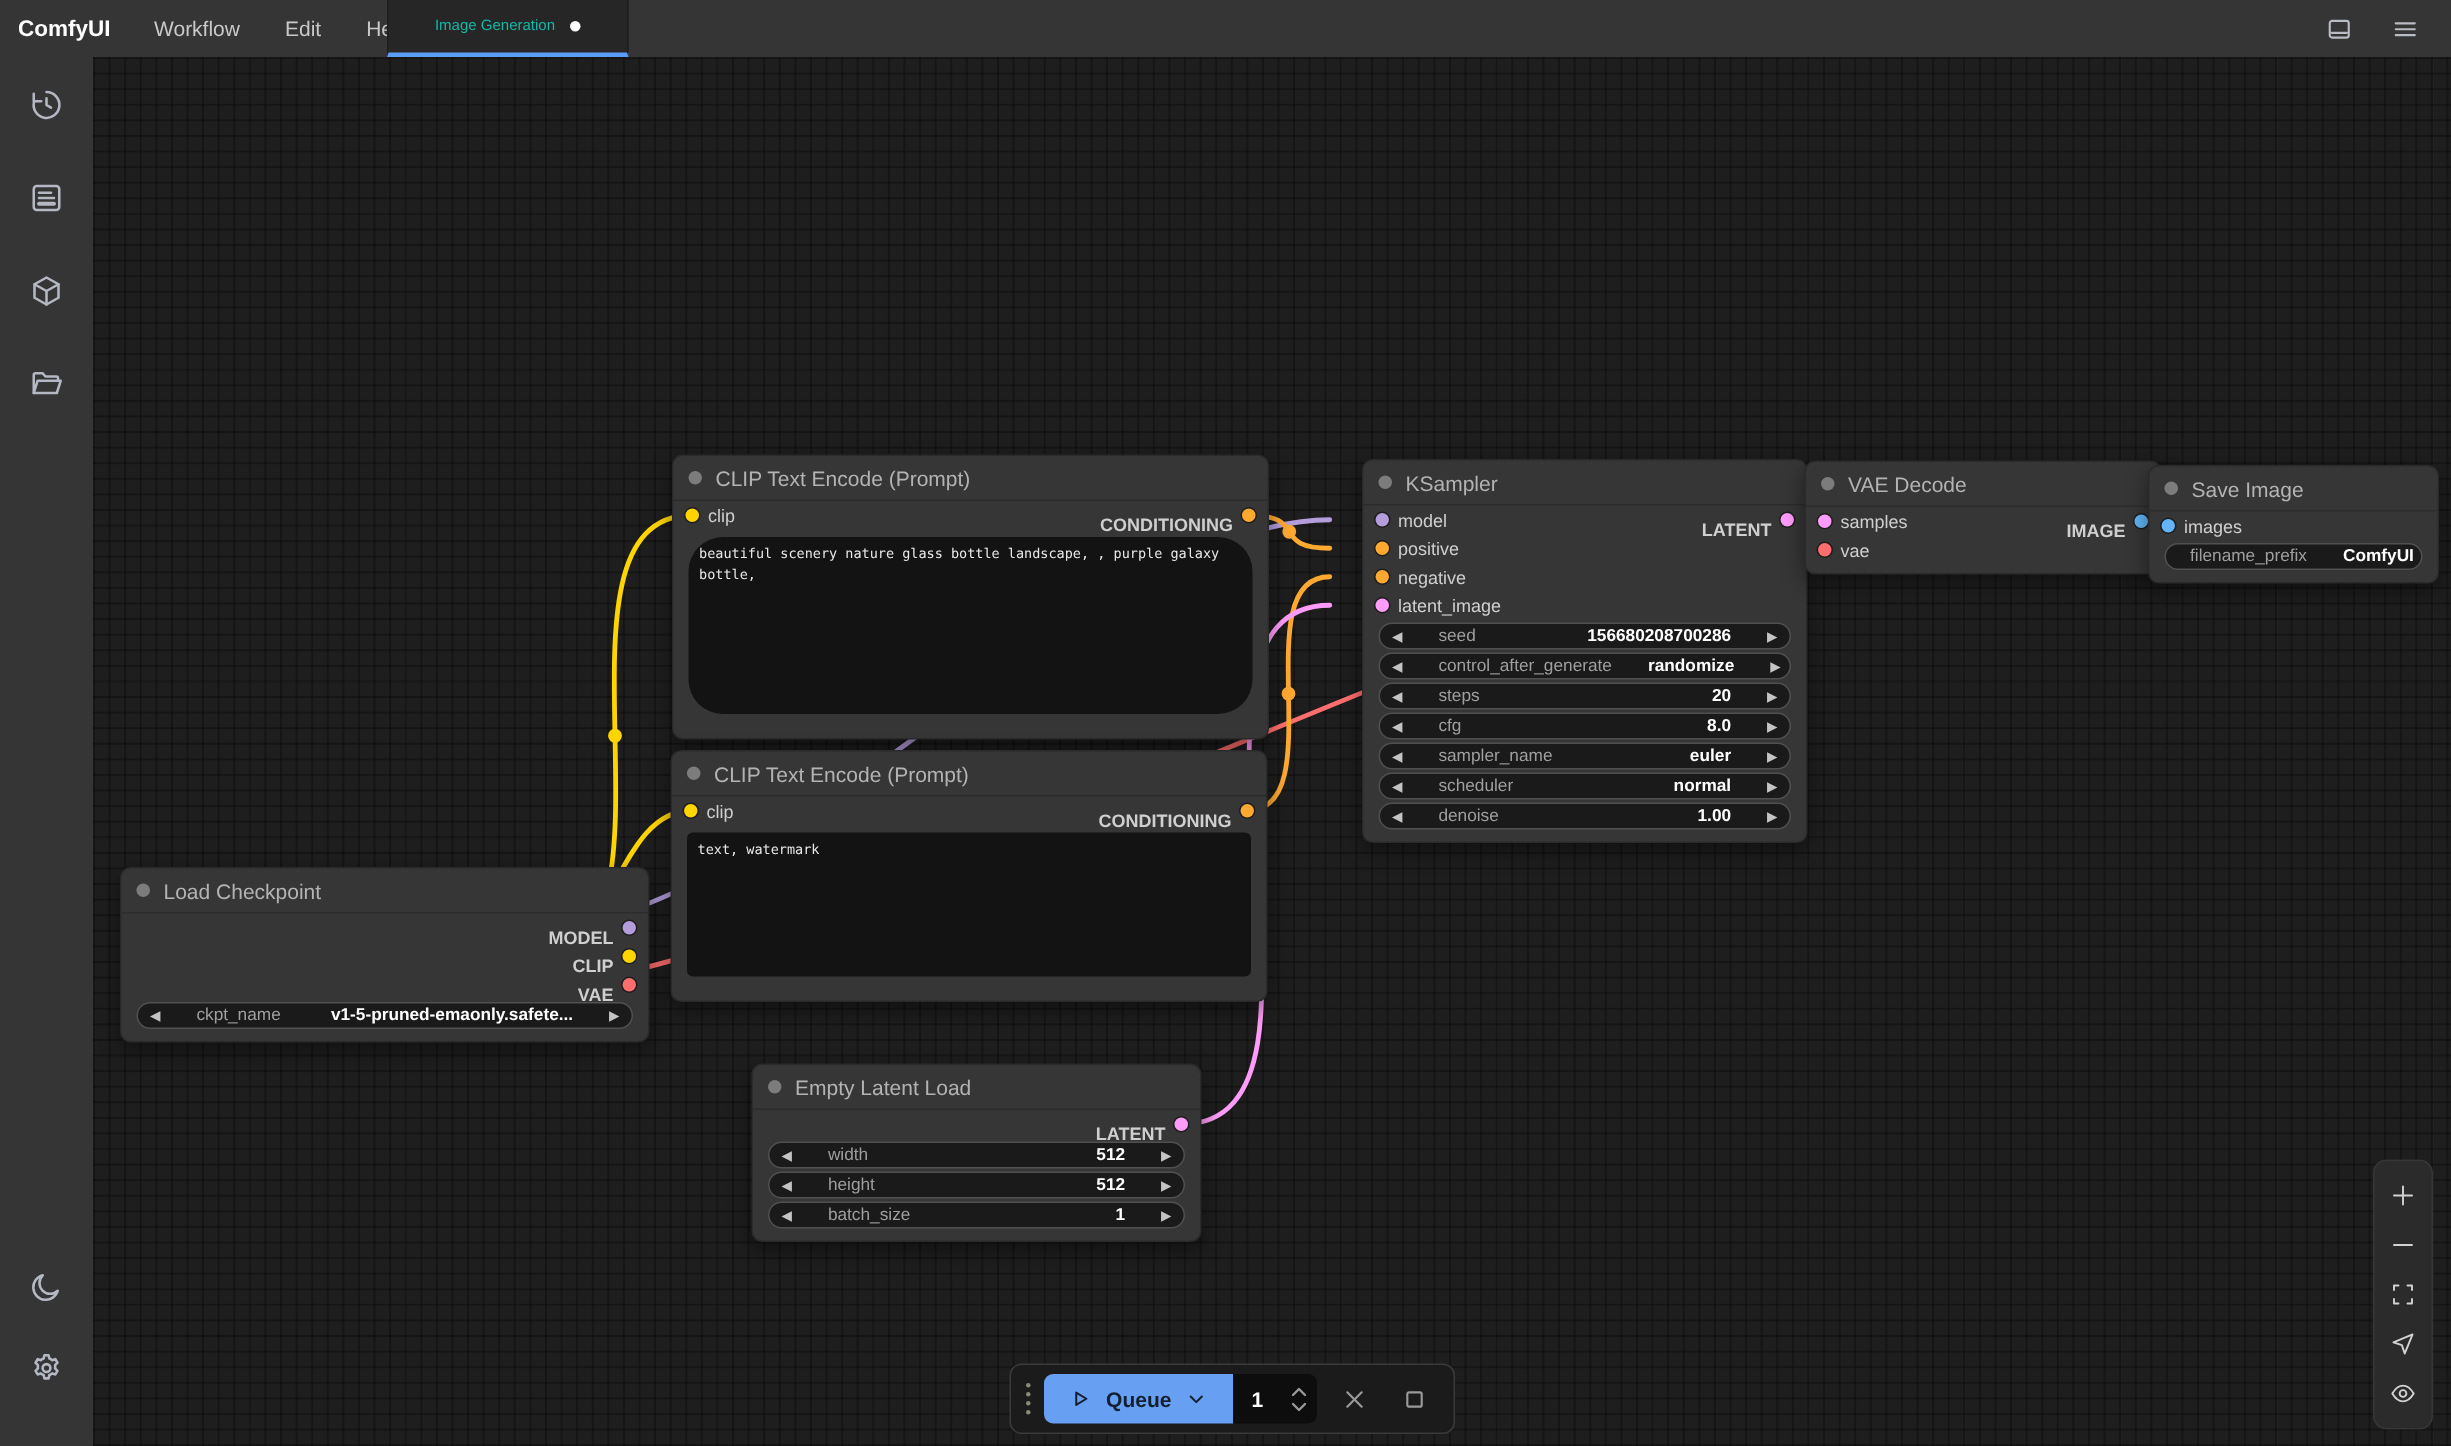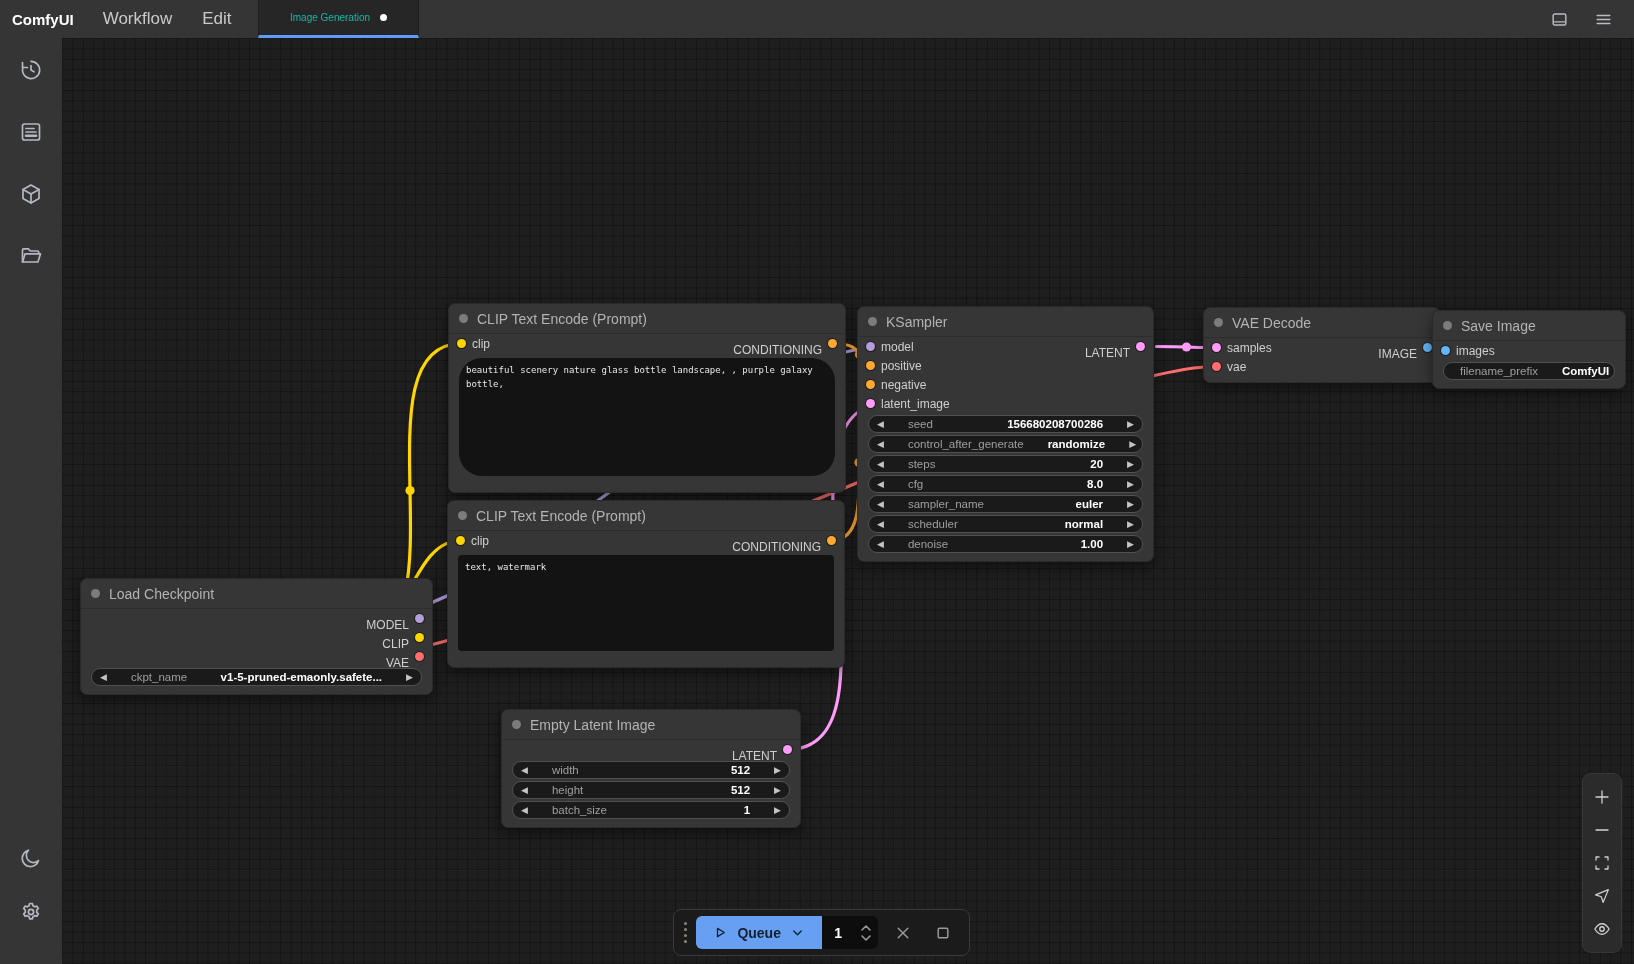--- a/index.html
+++ b/index.html
@@ -2,21 +2,21 @@
 <html><head>
 <meta charset="utf-8">
 <style>
   * { box-sizing: border-box; margin: 0; padding: 0; }
   html,body { width:1634px; height:964px; background:#353535; font-family:"Liberation Sans",sans-serif; overflow:hidden; }
   #app { position:relative; width:1634px; height:964px; }
 
   
   #menubar { position:absolute; left:0; top:0; width:100%; height:38px; background:#353535; display:flex; align-items:stretch; z-index:30; }
   .logo { color:#fff; font-weight:bold; font-size:15px; display:flex; align-items:center; padding:0 14px 0 12px; }
-  .menu-item { color:#c9c9c9; font-size:17px; display:flex; align-items:center; padding:0 15px; cursor:default; }
+  .menu-item { color:#c9c9c9; font-size:14px; display:flex; align-items:center; padding:0 15px; cursor:default; }
   #workflow-tab { position:absolute; left:258px; top:0; height:38px; width:161px; background:#262626; border-left:1px solid #1e1e1e; border-right:1px solid #1e1e1e; border-bottom:3px solid #5a9cf8; display:flex; align-items:center; justify-content:center; gap:10px; }
   #workflow-tab .tab-label { color:#14b8a6; font-size:10px; }
   .unsaved-dot { width:7px; height:7px; border-radius:50%; background:#ffffff; }
   .menubar-right { margin-left:auto; display:flex; align-items:center; gap:14px; padding-right:16px; }
   .bar-icon-btn { width:30px; height:30px; display:flex; align-items:center; justify-content:center; color:#b9bcc4; }
   .bar-icon-btn svg { width:19px; height:19px; stroke:currentColor; fill:none; stroke-width:1.8; stroke-linecap:round; stroke-linejoin:round; }
 
   
   #side-toolbar { position:absolute; left:0; top:38px; width:62px; height:926px; background:#353535; display:flex; flex-direction:column; align-items:center; padding:12px 0 18px; z-index:30; }
   .side-btn { width:40px; height:40px; margin-bottom:22px; display:flex; align-items:center; justify-content:center; color:#b4b8c2; }
@@ -37,21 +37,21 @@
   #wires { position:absolute; left:0; top:0; width:1572px; height:926px; z-index:1; pointer-events:none; }
 
   
   .node { position:absolute; z-index:2; background:#363636; border:1px solid #2a2a2a; border-radius:7px; box-shadow:0 5px 14px rgba(0,0,0,0.45); font-size:12px; }
   .node-title { display:flex; align-items:center; gap:9px; height:30px; padding:0 10px; color:#b3b3b3; font-size:14px; border-bottom:1px solid rgba(0,0,0,0.18); }
   .title-dot { width:9px; height:9px; border-radius:50%; background:#7c7c7c; flex:none; }
   .port-row { display:flex; align-items:center; height:19px; padding:0 8px; gap:6px; }
   .port-dot { width:9px; height:9px; border-radius:50%; flex:none; box-shadow:0 0 0 1px rgba(0,0,0,0.45); }
   .in-label { color:#cfcfcf; font-size:12px; }
   .out-group { margin-left:auto; display:flex; align-items:center; gap:6px; }
-  .out-label { color:#cfcfcf; font-size:12px; font-weight:400;margin-top:12px; }
+  .out-label { color:#cfcfcf; font-size:12px; font-weight:700;margin-top:12px; }
   .widget { margin:2px 10px; height:18px; border:1px solid #505050; background:#1a1a1a; border-radius:9px; display:flex; align-items:center; gap:24px; padding:0 8px; font-size:11.5px; }
   .w-arrow { color:#c4c4c4; font-size:9px; line-height:1; flex:none; }
   .w-label { color:#9f9f9f; white-space:nowrap; }
   .w-value { margin-left:auto; color:#ffffff; font-weight:700; white-space:nowrap; }
   .widget.no-arrows { padding:0 16px; }
   .node-text { margin:5px 10px 10px; background:#131313; border-radius:4px; color:#e8e8e8; font:9px/1.6 "DejaVu Sans Mono",monospace; padding:5px 7px; overflow:hidden; white-space:pre-wrap; }
   .node-pad { height:6px; }
 
   
   #queue-bar { position:absolute; z-index:10; left:611px; top:871px; width:297px; height:47px; background:#1b1b1b; border:1px solid #3a3a3a; border-radius:8px; display:flex; align-items:center; padding:0 10px; }
@@ -301,21 +301,21 @@
             <span class="out-label">CONDITIONING</span>
             <span class="port-dot" style="background: rgb(255, 169, 49);"></span>
           </span>
         </div>
         <div class="node-text" style="height: 96px;">text, watermark</div>
         <div class="node-pad"></div>
       </div>
       <div class="node" style="left: 439px; top: 671px; width: 300px;">
         <div class="node-title">
           <span class="title-dot"></span>
-          <span>Empty Latent Image</span>
+          <span>Empty Latent Load</span>
         </div>
         <div class="port-row">
           <span class="out-group">
             <span class="out-label">LATENT</span>
             <span class="port-dot" style="background: rgb(255, 156, 249);"></span>
           </span>
         </div>
         <div class="widget">
           <span class="w-arrow">◀</span>
           <span class="w-label">width</span>
@@ -329,21 +329,21 @@
           <span class="w-arrow">▶</span>
         </div>
         <div class="widget">
           <span class="w-arrow">◀</span>
           <span class="w-label">batch_size</span>
           <span class="w-value">1</span>
           <span class="w-arrow">▶</span>
         </div>
         <div class="node-pad"></div>
       </div>
-      <div class="node" style="left: 795px; top: 268px; width: 297px;">
+      <div class="node" style="left: 846px; top: 268px; width: 297px;">
         <div class="node-title">
           <span class="title-dot"></span>
           <span>KSampler</span>
         </div>
         <div class="port-row">
           <span class="port-dot" style="background: rgb(179, 157, 219);"></span>
           <span class="in-label">model</span>
           <span class="out-group">
             <span class="out-label">LATENT</span>
             <span class="port-dot" style="background: rgb(255, 156, 249);"></span>

